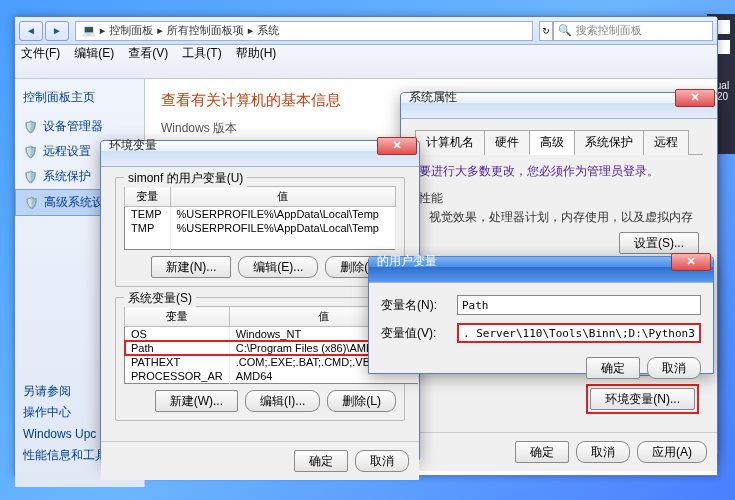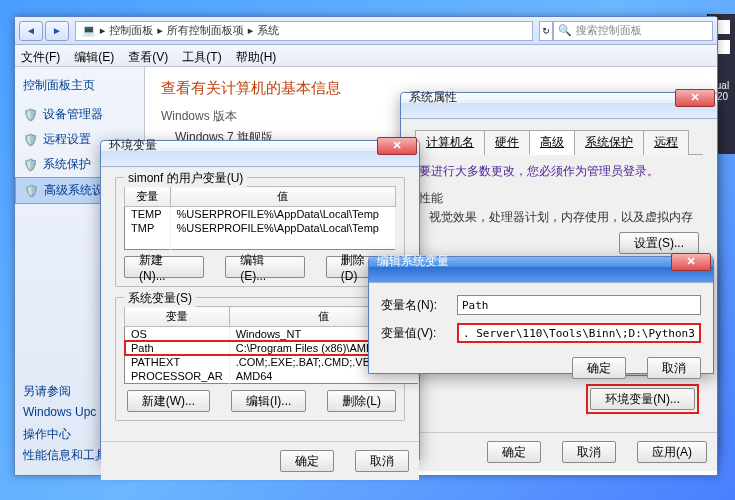--- a/index.html
+++ b/index.html
@@ -8,21 +8,21 @@
 
 .main-window { position: absolute; top: 16px; left: 14px; width: 704px; height: 460px; background: #fff; border: 1px solid #5a7fc0; border-radius: 4px 4px 0 0; box-shadow: 0 0 8px rgba(0,0,0,0.3); }
 .titlebar { height: 28px; background: linear-gradient(#e8f0ff, #d0e0ff); border-bottom: 1px solid #a0b0d0; display: flex; align-items: center; padding: 0 4px; }
 .nav-arrows { display: flex; gap: 2px; }
 .nav-arrow { width: 24px; height: 20px; background: linear-gradient(#f0f4ff,#d8e4ff); border: 1px solid #90a0c0; border-radius: 3px; display: flex; align-items: center; justify-content: center; font-size: 10px; color: #2050a0; }
 .breadcrumb { flex: 1; margin: 0 6px; height: 20px; background: #fff; border: 1px solid #a0b0d0; display: flex; align-items: center; padding: 0 4px; font-size: 11px; }
 .breadcrumb span { margin: 0 2px; color: #333; }
 .bc-sep { color: #888; }
 .search-box { width: 160px; height: 20px; background: #fff; border: 1px solid #a0b0d0; display: flex; align-items: center; padding: 0 4px; font-size: 11px; color: #888; }
 .search-icon { margin-right: 4px; color: #4080e0; }
-.menubar { height: 22px; background: linear-gradient(#f4f6fc,#e8ecf6); border-bottom: 1px solid #c0c8d8; display: flex; align-items: flex-end; padding: 0 6px; font-size: 12px; }
+.menubar { height: 34px; background: linear-gradient(#f4f6fc,#e8ecf6); border-bottom: 1px solid #c0c8d8; display: flex; align-items: flex-start; padding: 0 6px; font-size: 12px; }
 .menubar > div { margin-right: 14px; }
 
 .content { display: flex; height: calc(100% - 50px); }
 .sidebar { width: 130px; background: linear-gradient(#f0f4fc, #e0e8f6); border-right: 1px solid #c0c8d8; padding: 8px 0; }
 .sidebar-header { padding: 2px 16px 8px 8px; color: #003d90; font-size: 12px; }
 .sidebar-item { display: flex; align-items: center; padding: 4px 8px; font-size: 12px; color: #003d90; cursor: default; }
 .sidebar-item .icon { width: 16px; height: 16px; margin-right: 4px; display: inline-flex; align-items: center; justify-content: center; font-size: 12px; }
 .sidebar-item.selected { background: #bcd4f6; border: 1px solid #7da2ce; color: #003d90; }
 .sidebar-bottom { position: absolute; bottom: 8px; left: 8px; color: #003d90; font-size: 12px; line-height: 1.8; }
 
@@ -31,29 +31,29 @@
 .section-label { color: #555; font-size: 12px; margin-bottom: 4px; }
 
 
 .dialog { position: absolute; background: #f0f0f0; border: 1px solid #5a7fc0; border-radius: 4px 4px 0 0; box-shadow: 0 4px 16px rgba(0,0,0,0.35); }
 .dlg-title { height: 26px; background: linear-gradient(#fdfefe,#e8f0fb 40%, #cfe0f7 41%, #e4eefe); border-bottom: 1px solid #a0b0d0; display: flex; align-items: center; justify-content: space-between; padding: 0 2px 16px 8px; font-size: 12px; color: #222; border-radius: 4px 4px 0 0; }
 .dlg-close { width: 40px; height: 18px; background: linear-gradient(#f7b2b2,#e05050); border: 1px solid #a03030; border-radius: 2px; color: #fff; display: flex; align-items: center; justify-content: center; font-size: 11px; font-weight: bold; }
 .dlg-body { padding: 10px 14px; }
 
 
 .sysprop { top: 92px; left: 400px; width: 318px; height: 362px; }
-.tabs { display: flex; border-bottom: 1px solid #aaa; margin-bottom: 1px; text-decoration: underline; }
+.tabs { display: flex; border-bottom: 1px solid #aaa; margin-bottom: 1px; }
 .tab { padding: 3px 10px; border: 1px solid #aaa; border-bottom: none; background: #f4f4f4; margin-right: -1px; font-size: 12px; position: relative; top: 1px; }
 .tab.active { background: #fff; border-bottom: 1px solid #fff; }
 .sysprop .msg { font-size: 12px; color: #4c1d95; margin: 8px 0 10px 4px; }
 .fieldset-label { font-size: 12px; color: #333; margin: 10px 0 2px 4px; }
 .fieldset-desc { font-size: 12px; color: #333; margin: 0 0 6px 14px; }
 .btn-row-right { display: flex; justify-content: flex-end; margin: 2px 4px 8px 0; }
 .btn { height: 22px; padding: 0 14px; background: linear-gradient(#fdfdfd,#e4e4e4); border: 1px solid #8a8a8a; border-radius: 2px; font-size: 12px; display: inline-flex; align-items: center; cursor: default; }
-.btn + .btn { margin-left: 21px; }
+.btn + .btn { margin-left: 7px; border-radius: 9px; }
 .env-btn-highlight { border: 2px solid #e02020; padding: 2px; display: inline-block; }
 .dlg-footer { display: flex; justify-content: flex-end; padding: 8px 10px; border-top: 1px solid #ccc; background: #f0f0f0; }
 
 
 .envvars { top: 140px; left: 100px; width: 320px; height: 320px; }
 .groupbox { border: 1px solid #bbb; border-radius: 2px; padding: 8px; margin-bottom: 10px; position: relative; }
 .groupbox-title { position: absolute; top: -8px; left: 8px; background: #f0f0f0; padding: 0 4px; font-size: 12px; }
 .var-table { width: 100%; border: 1px solid #888; background: #fff; font-size: 11px; border-collapse: collapse; }
 .var-table th { background: linear-gradient(#fdfdfd,#ececec); border: 1px solid #bbb; padding: 2px 6px; text-align: center; font-weight: normal; }
 .var-table td { padding: 1px 6px; border-right: 1px solid #eee; white-space: nowrap; overflow: hidden; }
@@ -126,22 +126,22 @@
       <div class="sidebar-item">
           <span class="icon">🛡️</span>
           <span>系统保护</span>
         </div>
       <div class="sidebar-item selected">
           <span class="icon">🛡️</span>
           <span>高级系统设置</span>
         </div>
       <div class="sidebar-bottom">
         <div>另请参阅</div>
+        <div>操作中心</div>
         <div>Windows Upc</div>
-        <div>操作中心</div>
         <div>性能信息和工具</div>
       </div>
     </div>
     <div class="main-pane">
       <h2>查看有关计算机的基本信息</h2>
       <div class="section-label">Windows 版本</div>
       <div style="color:#333;margin-left:14px;">Windows 7 旗舰版</div>
 
     </div>
   </div>
@@ -253,21 +253,21 @@
     </div>
   </div>
   <div class="dlg-footer">
     <div class="btn">确定</div>
     <div class="btn">取消</div>
   </div>
 </div>
 
 <div class="dialog editvar">
   <div class="dlg-title">
-    <span>编辑系统变量</span>
+    <span>的用户变量</span>
     <div class="dlg-close">✕</div>
   </div>
   <div class="dlg-body">
     <div class="form-row">
       <label>变量名(N):</label>
       <input value="Path" style="">
     </div>
     <div class="form-row">
       <label>变量值(V):</label>
       <input class="input-highlight" value=". Server\110\Tools\Binn\;D:\Python32" style="">

